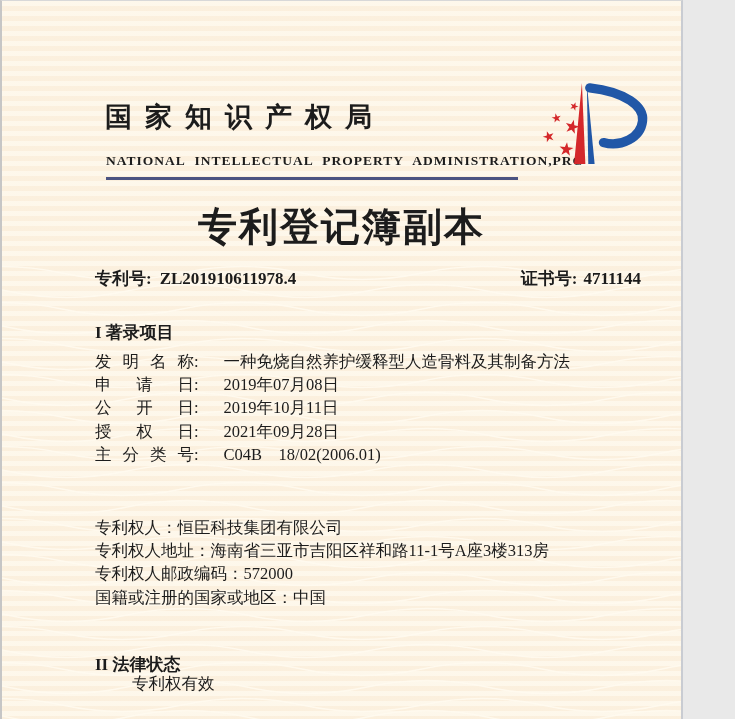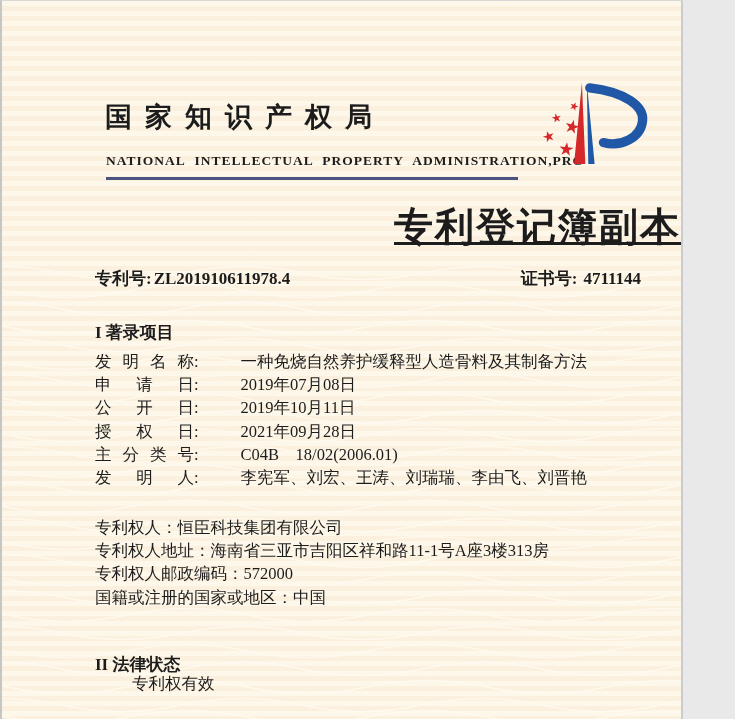--- a/index.html
+++ b/index.html
@@ -19,36 +19,36 @@
     color:#1c1c1c;
   }
   .waves{position:absolute;left:0;top:0;z-index:0;pointer-events:none;}
   .layer{position:absolute;z-index:1;}
 
   .header-cn{left:103px;top:98px;font-size:27px;font-weight:700;letter-spacing:13px;white-space:nowrap;}
   .header-en{left:104px;top:152px;font-size:13.5px;font-weight:700;letter-spacing:1px;word-spacing:5px;white-space:nowrap;}
   .header-divider{left:104px;top:176px;width:412px;height:3px;background:#4b5381;}
   .logo{left:532px;top:74px;width:132px;height:98px;}
 
-  .doc-title{left:0;top:199px;width:100%;text-align:right;font-size:39px;font-weight:700;letter-spacing:2px;text-decoration:underline;}
+  .doc-title{left:0;top:199px;width:100%;text-align:center;font-size:39px;font-weight:700;letter-spacing:2px;}
 
   .patent-row{left:93px;top:266px;width:546px;display:flex;justify-content:space-between;font-size:17px;font-weight:700;}
   .patent-cell{white-space:nowrap;}
-  .patent-cell .val{margin-left:2px;}
+  .patent-cell .val{margin-left:8px;}
   .patent-cell.cert .val{margin-left:6px;}
 
   .sec-heading{font-size:17px;font-weight:700;white-space:nowrap;}
   .sec1{left:93px;top:320px;}
   .sec2{left:93px;top:652px;}
 
   .biblio{left:93px;top:349px;font-size:16.5px;line-height:23.2px;}
   .b-row{white-space:nowrap;}
   .b-label{display:inline-block;width:99px;text-align:justify;text-align-last:justify;}
   .b-colon{display:inline-block;}
-  .b-value{margin-left:42px;text-align:center;}
+  .b-value{margin-left:25px;text-align:center;}
 
   .holder{left:93px;top:515px;font-size:16.5px;line-height:23.2px;}
   .holder div{white-space:nowrap;}
 
   .status-line{left:93px;top:672px;font-size:16.5px;margin-left:37px;}
 </style>
 </head>
 <body>
 
 <div class="page">
@@ -111,21 +111,20 @@
   </div>
 
   <div class="layer sec-heading sec1">I 著录项目</div>
 
   <div class="layer biblio">
     <div class="b-row"><span class="b-label">发明名称</span><span class="b-colon">:</span><span class="b-value">一种免烧自然养护缓释型人造骨料及其制备方法</span></div>
     <div class="b-row"><span class="b-label">申请日</span><span class="b-colon">:</span><span class="b-value">2019年07月08日</span></div>
     <div class="b-row"><span class="b-label">公开日</span><span class="b-colon">:</span><span class="b-value">2019年10月11日</span></div>
     <div class="b-row"><span class="b-label">授权日</span><span class="b-colon">:</span><span class="b-value">2021年09月28日</span></div>
     <div class="b-row"><span class="b-label">主分类号</span><span class="b-colon">:</span><span class="b-value">C04B　18/02(2006.01)</span></div>
-    <div class="b-row"><span class="b-label">发明人</span><span class="b-colon">:</span><span class="b-value">李宪军、刘宏、王涛、刘瑞瑞、李由飞、刘晋艳</span></div>
   </div>
 
   <div class="layer holder">
     <div>专利权人：恒臣科技集团有限公司</div>
     <div>专利权人地址：海南省三亚市吉阳区祥和路11-1号A座3楼313房</div>
     <div>专利权人邮政编码：572000</div>
     <div>国籍或注册的国家或地区：中国</div>
   </div>
 
   <div class="layer sec-heading sec2">II 法律状态</div>

